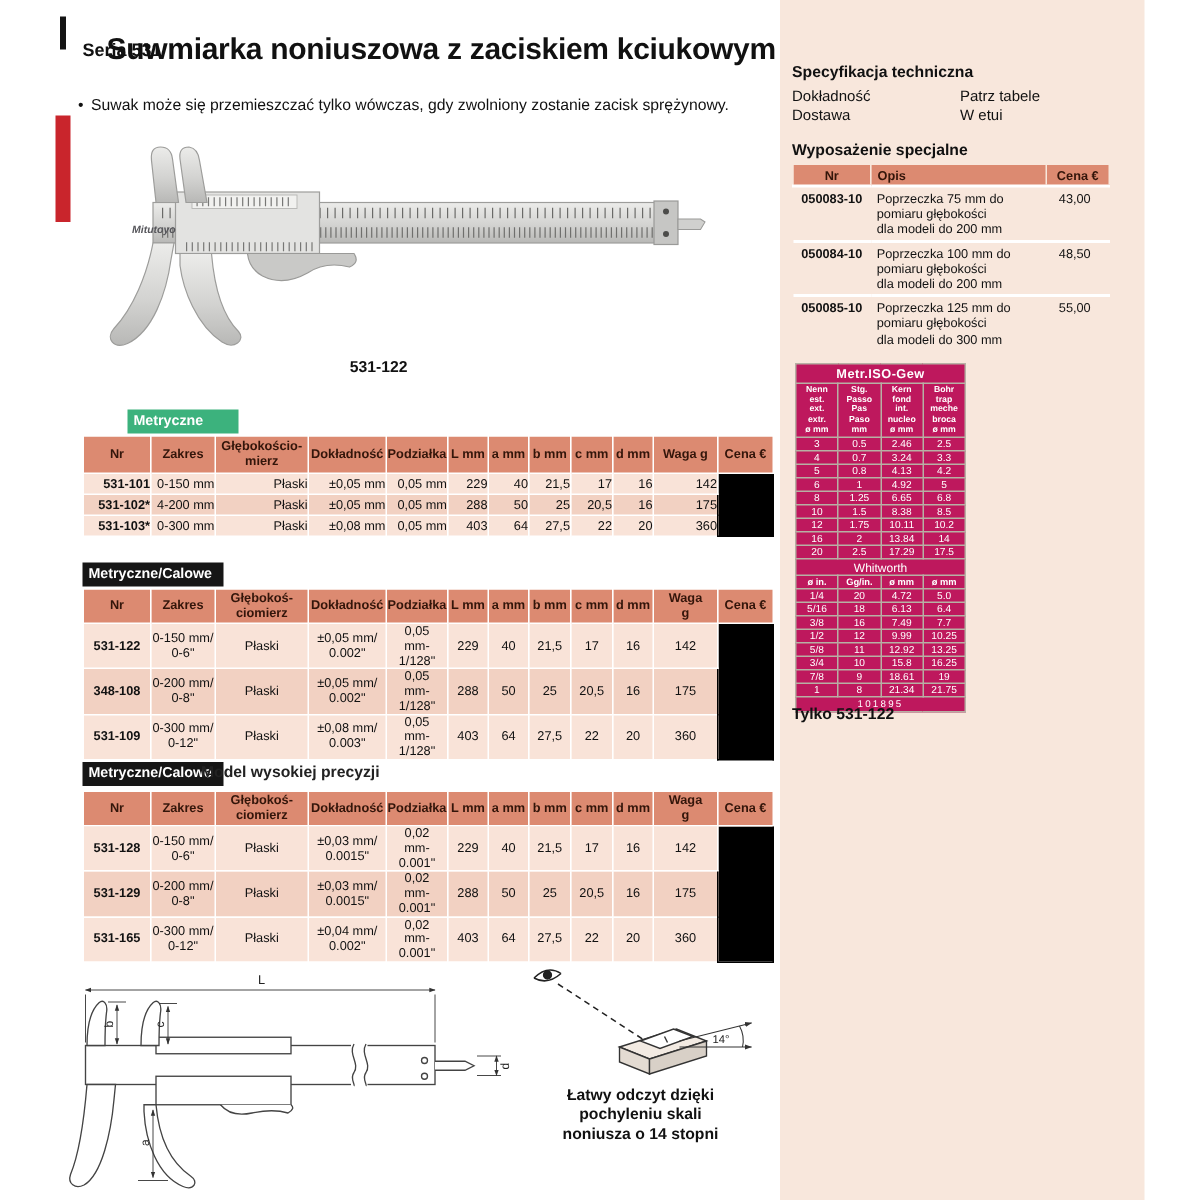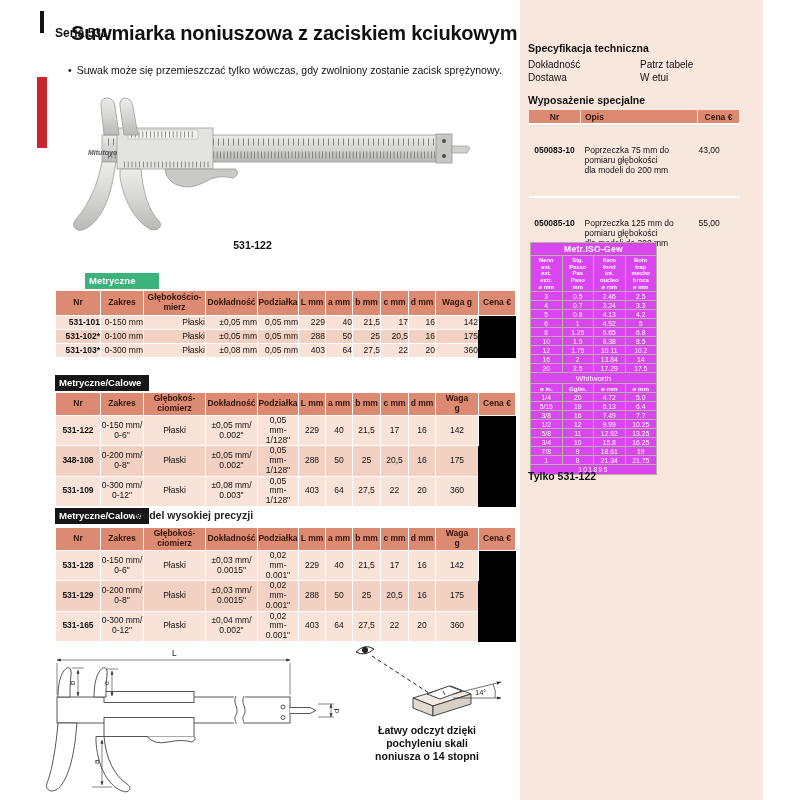--- a/index.html
+++ b/index.html
@@ -7,21 +7,21 @@
     width:800px;height:800px;position:relative;background:#ffffff;
     font-family:"Liberation Sans",sans-serif;color:#111;overflow:hidden;
     -webkit-font-smoothing:antialiased;
   }
   .abs{position:absolute;}
 
   
   .corner-tick{left:40px;top:11px;width:4px;height:22px;background:#141414;}
   .title{left:55px;top:6px;width:470px;font-size:20px;font-weight:bold;margin:16px;letter-spacing:-.2px;}
   .series{left:55px;top:26px;font-size:12px;font-weight:bold;}
-  .bullet{left:68px;top:64px;width:455px;font-size:10.5px;}
+  .bullet{left:52px;top:64px;width:455px;font-size:10.5px;}
   .bullet .dot{margin-right:5px;}
   .redbar{left:37px;top:77px;width:10px;height:71px;background:#c9252c;}
 
   
   .photo{left:40px;top:85px;width:460px;height:158px;}
   .photo-cap{left:190px;top:239px;width:125px;text-align:center;font-size:10.5px;font-weight:bold;}
 
   
   .lab{display:inline-block;color:#fff;font-weight:bold;font-size:9.5px;padding:2.5px 8px 2.5px 4px;}
   .lab-green{background:#3cb27d;min-width:62px;}
@@ -49,27 +49,27 @@
 
   
   .sidebar-bg{left:520px;top:0;width:243px;height:800px;background:#f8e7dc;}
   .sb-title{font-size:10.5px;font-weight:bold;}
   .spec-row{font-size:10px;line-height:13px;}
   .spec-row .v{position:absolute;left:112px;top:0;}
 
   table.equip{border-collapse:collapse;table-layout:fixed;width:211px;font-size:8.5px;}
   table.equip th{background:#dc8a71;color:#33150a;font-weight:bold;height:13px;border:1px solid #f8e7dc;padding:0;}
   table.equip th:nth-child(2){text-align:left;padding-left:4px;}
-  table.equip td{border-top:2px solid #fff;vertical-align:top;padding:20px 1px;line-height:1.2;white-space:pre-line;}
+  table.equip td{border-top:2px solid #fff;vertical-align:top;padding:2px 1px;line-height:1.2;white-space:pre-line;}
   table.equip td:nth-child(1){font-weight:bold;text-align:center;}
   table.equip td:nth-child(2){padding-left:4px;}
-  table.equip td:nth-child(3){text-align:left;padding-right:5px;}
+  table.equip td:nth-child(3){text-align:center;padding-right:5px;}
 
   
-  table.plate{border-collapse:collapse;table-layout:fixed;width:127px;background:#d946ef;color:#fff;text-align:center;}
+  table.plate{border-collapse:collapse;table-layout:fixed;width:114px;background:#be185d;color:#fff;text-align:center;}
   table.plate th,table.plate td{border:1px solid #b7b0a4;padding:0;}
   .pl-title{font-size:8.5px;font-weight:bold;height:12px;letter-spacing:.3px;}
   tr.pl-head th{font-size:5.8px;line-height:1.15;font-weight:bold;white-space:pre-line;padding:1px 0;}
   tbody.pl-data td{font-size:6.8px;height:8px;}
   .pl-band{font-size:8px;height:10px;}
   tr.pl-head2 th{font-size:6.2px;height:8px;font-weight:bold;}
   .pl-foot{font-size:6.5px;height:9px;letter-spacing:1.5px;}
   .plate-note{font-size:10.5px;font-weight:bold;}
 
   
@@ -170,21 +170,21 @@
           <td>229</td>
           <td>40</td>
           <td>21,5</td>
           <td>17</td>
           <td>16</td>
           <td>142</td>
           <td rowspan="3" class="blackbox"></td>
         </tr>
         <tr>
           <td>531-102*</td>
-          <td>0-100 mm</td>
+          <td>4-200 mm</td>
           <td>Płaski</td>
           <td>±0,05 mm</td>
           <td>0,05 mm</td>
           <td>288</td>
           <td>50</td>
           <td>25</td>
           <td>20,5</td>
           <td>16</td>
           <td>175</td>
         </tr>
@@ -406,20 +406,27 @@
           <th>Cena €</th>
         </tr>
       </thead>
     <tbody>
         <tr>
           <td>050083-10</td>
           <td>Poprzeczka 75 mm do
 pomiaru głębokości
 dla modeli do 200 mm</td>
           <td>43,00</td>
+        </tr>
+        <tr>
+          <td>050084-10</td>
+          <td>Poprzeczka 100 mm do
+pomiaru głębokości
+dla modeli do 200 mm</td>
+          <td>48,50</td>
         </tr>
         <tr>
           <td>050085-10</td>
           <td>Poprzeczka 125 mm do
 pomiaru głębokości
 dla modeli do 300 mm</td>
           <td>55,00</td>
         </tr>
       </tbody>
   </table>

